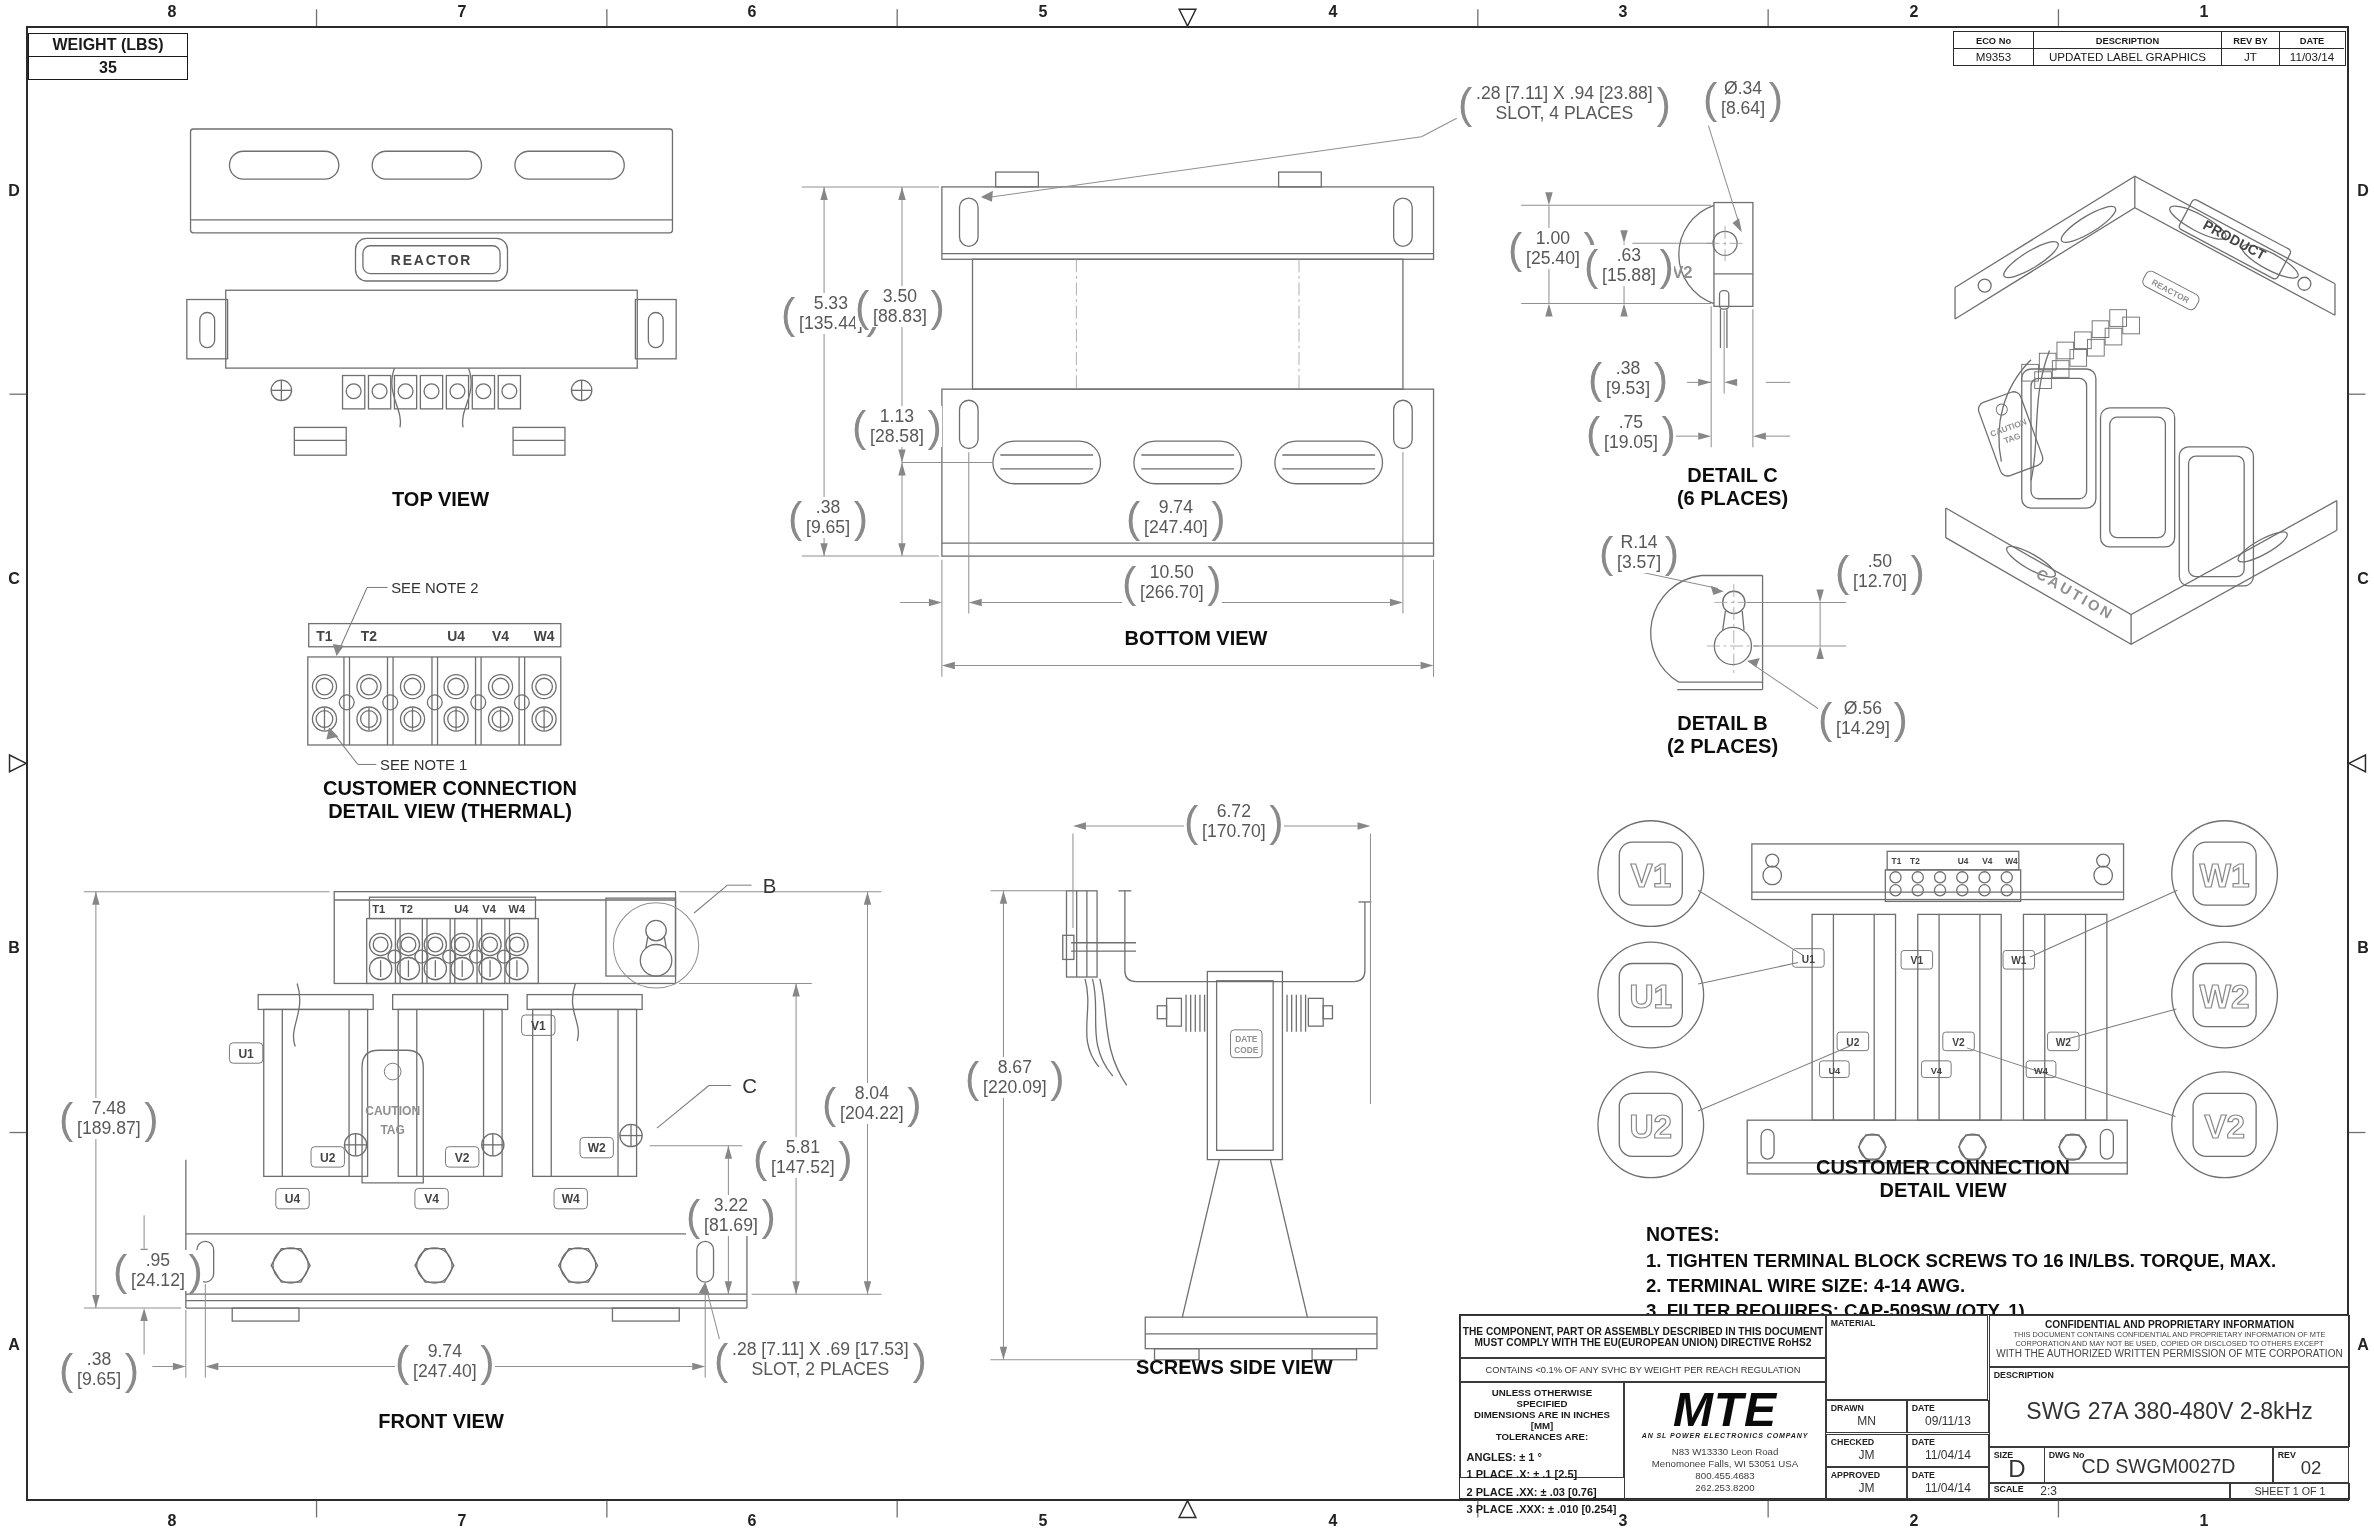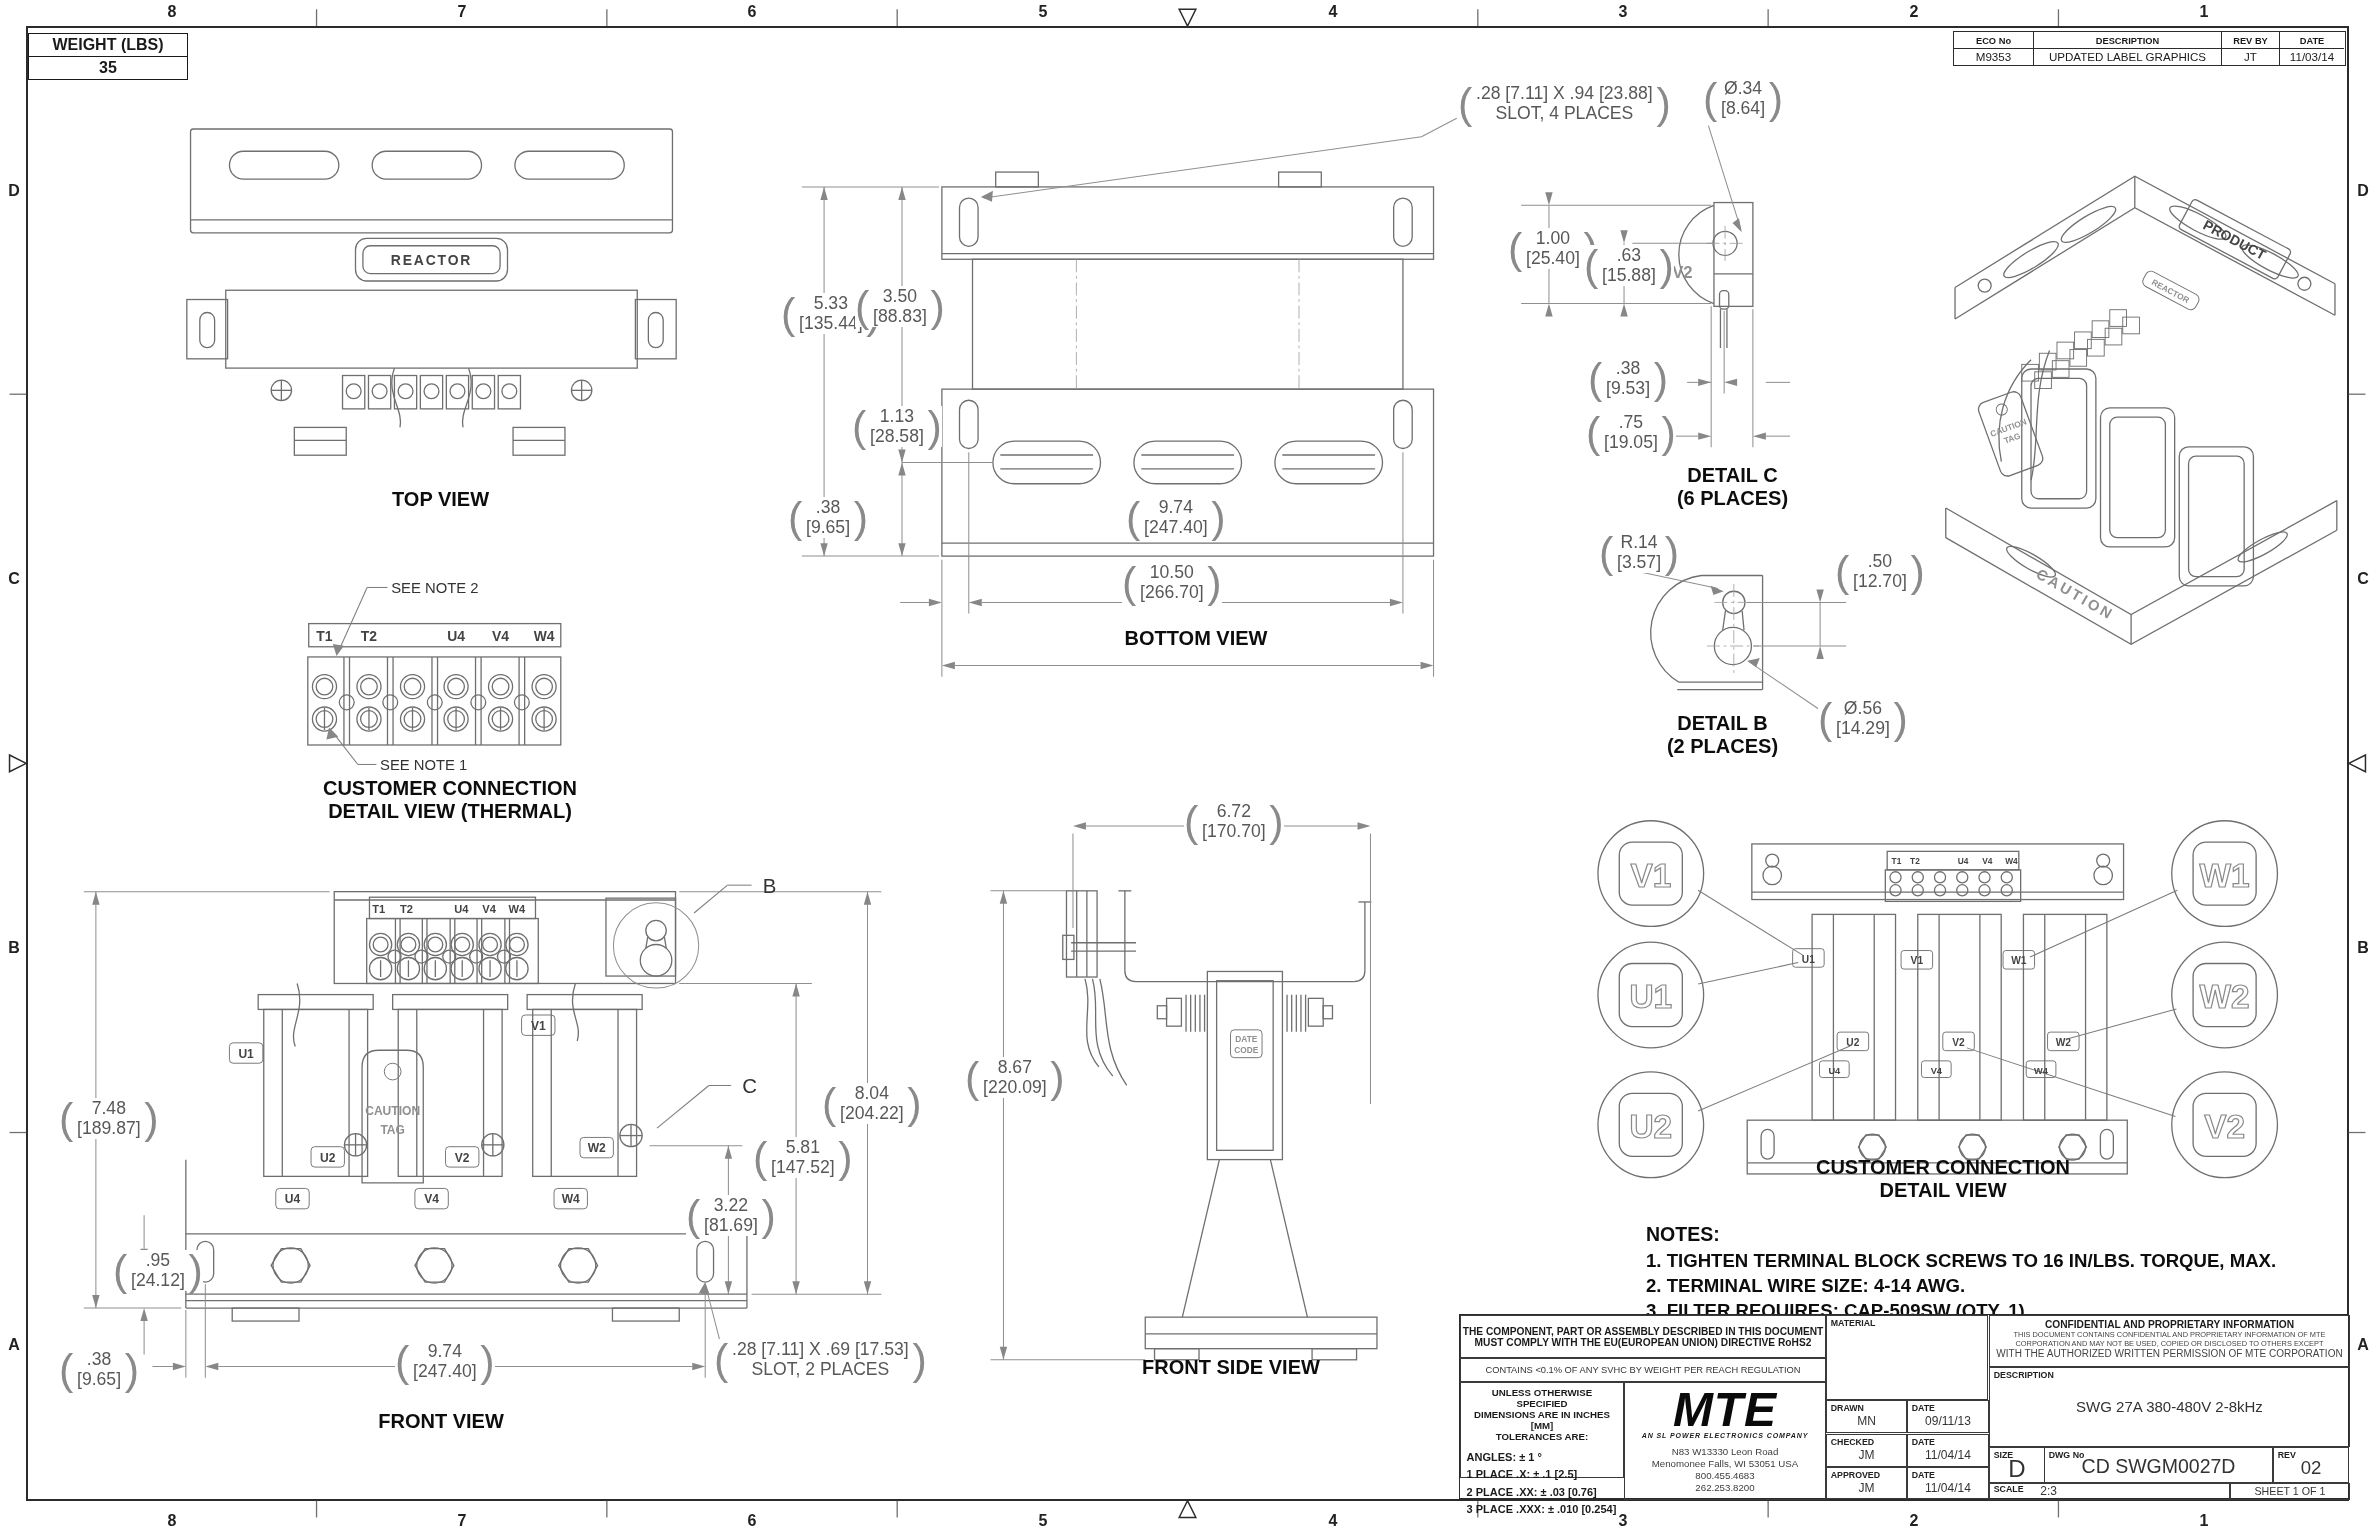--- a/index.html
+++ b/index.html
@@ -664,21 +664,21 @@
       <line x1="48" y1="606" x2="215" y2="606"></line>
     <line x1="62" y1="100" x2="62" y2="606"></line>
   </g>
   <g class="ar">
     <polygon points="137,30 151,26 151,34"></polygon>
       <polygon points="458,30 444,26 444,34"></polygon>
     <polygon points="58,114 66,114 62,100"></polygon>
       <polygon points="58,592 66,592 62,606"></polygon>
   </g>
 </svg>
-<div class="cap" style="left:1136px;top:1356px;width:190px">FRONT SIDE VIEW</div>
+<div class="cap" style="left:1136px;top:1356px;width:190px">SCREWS SIDE VIEW</div>
 
 <svg class="abs" style="left:1594px;top:805px" width="756" height="419" viewBox="0 0 815 452">
   <g class="g">
     <rect x="170" y="42" width="401" height="60"></rect>
     <line x1="170" y1="94" x2="571" y2="94"></line>
     <circle cx="192" cy="60" r="7"></circle>
       <circle cx="192" cy="76" r="10"></circle>
     <circle cx="549" cy="60" r="7"></circle>
       <circle cx="549" cy="76" r="10"></circle>
     <rect x="316" y="50" width="142" height="20"></rect>
@@ -1039,21 +1039,21 @@
     <div style="font-size:12px;text-align:center;margin-top:13px;color:#333">11/04/14</div>
   </div>
   <div class="tc" style="left:529px;top:0;width:361px;height:52px;text-align:center;padding-top:2.8px">
     <div style="font-size:10.2px;font-weight:700">CONFIDENTIAL AND PROPRIETARY INFORMATION</div>
     <div style="font-size:7.4px;color:#444">THIS DOCUMENT CONTAINS CONFIDENTIAL AND PROPRIETARY INFORMATION OF MTE</div>
     <div style="font-size:7.4px;color:#444">CORPORATION AND MAY NOT BE USED, COPIED OR DISCLOSED TO OTHERS EXCEPT</div>
     <div style="font-size:10px;color:#444">WITH THE AUTHORIZED WRITTEN PERMISSION OF MTE CORPORATION</div>
   </div>
   <div class="tc" style="left:529px;top:52px;width:361px;height:80px">
     <span class="tb-lab">DESCRIPTION</span>
-    <div style="font-size:15px;color:#333;text-align:center;margin-top:30px">SWG 27A 380-480V 2-8kHz</div>
+    <div style="font-size:23px;color:#333;text-align:center;margin-top:30px">SWG 27A 380-480V 2-8kHz</div>
   </div>
   <div class="tc" style="left:529px;top:132px;width:56px;height:36px">
     <span class="tb-lab">SIZE</span>
     <div style="font-size:24px;color:#333;text-align:center;margin-top:7.4px">D</div>
   </div>
   <div class="tc" style="left:584px;top:132px;width:229px;height:36px">
     <span class="tb-lab">DWG No</span>
     <div style="font-size:19.5px;color:#333;text-align:center;margin-top:7.4px">CD SWGM0027D</div>
   </div>
   <div class="tc" style="left:813px;top:132px;width:76px;height:36px">

